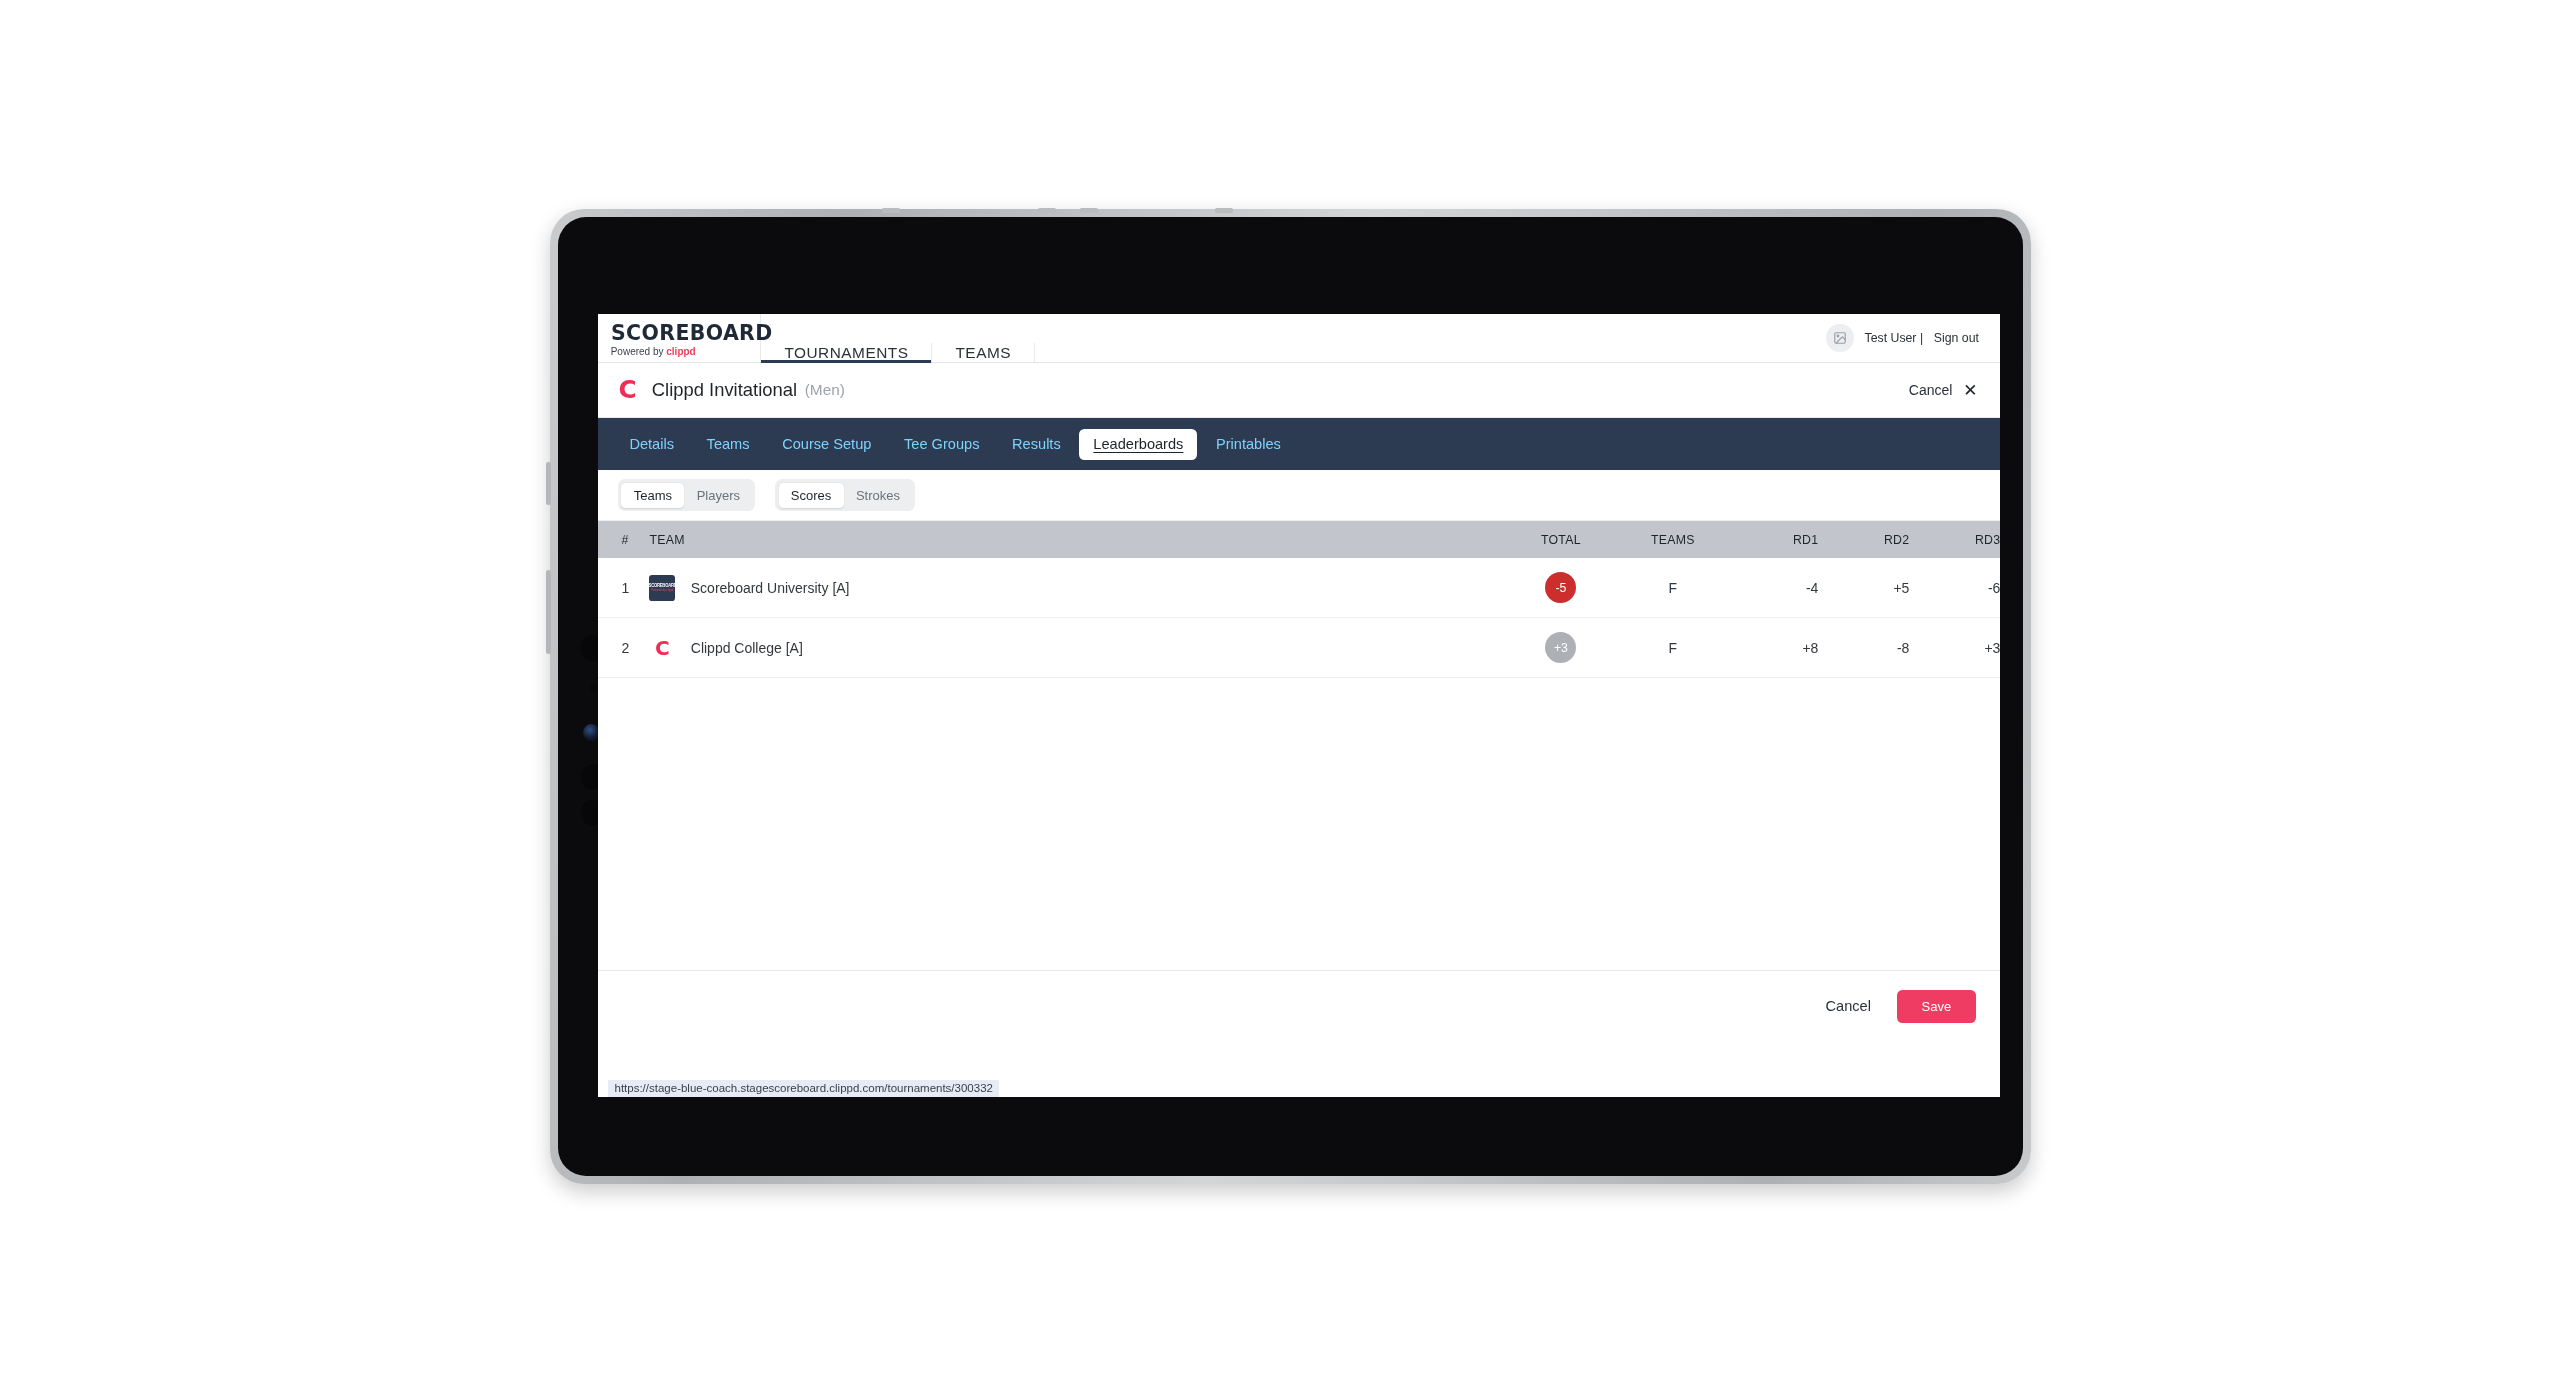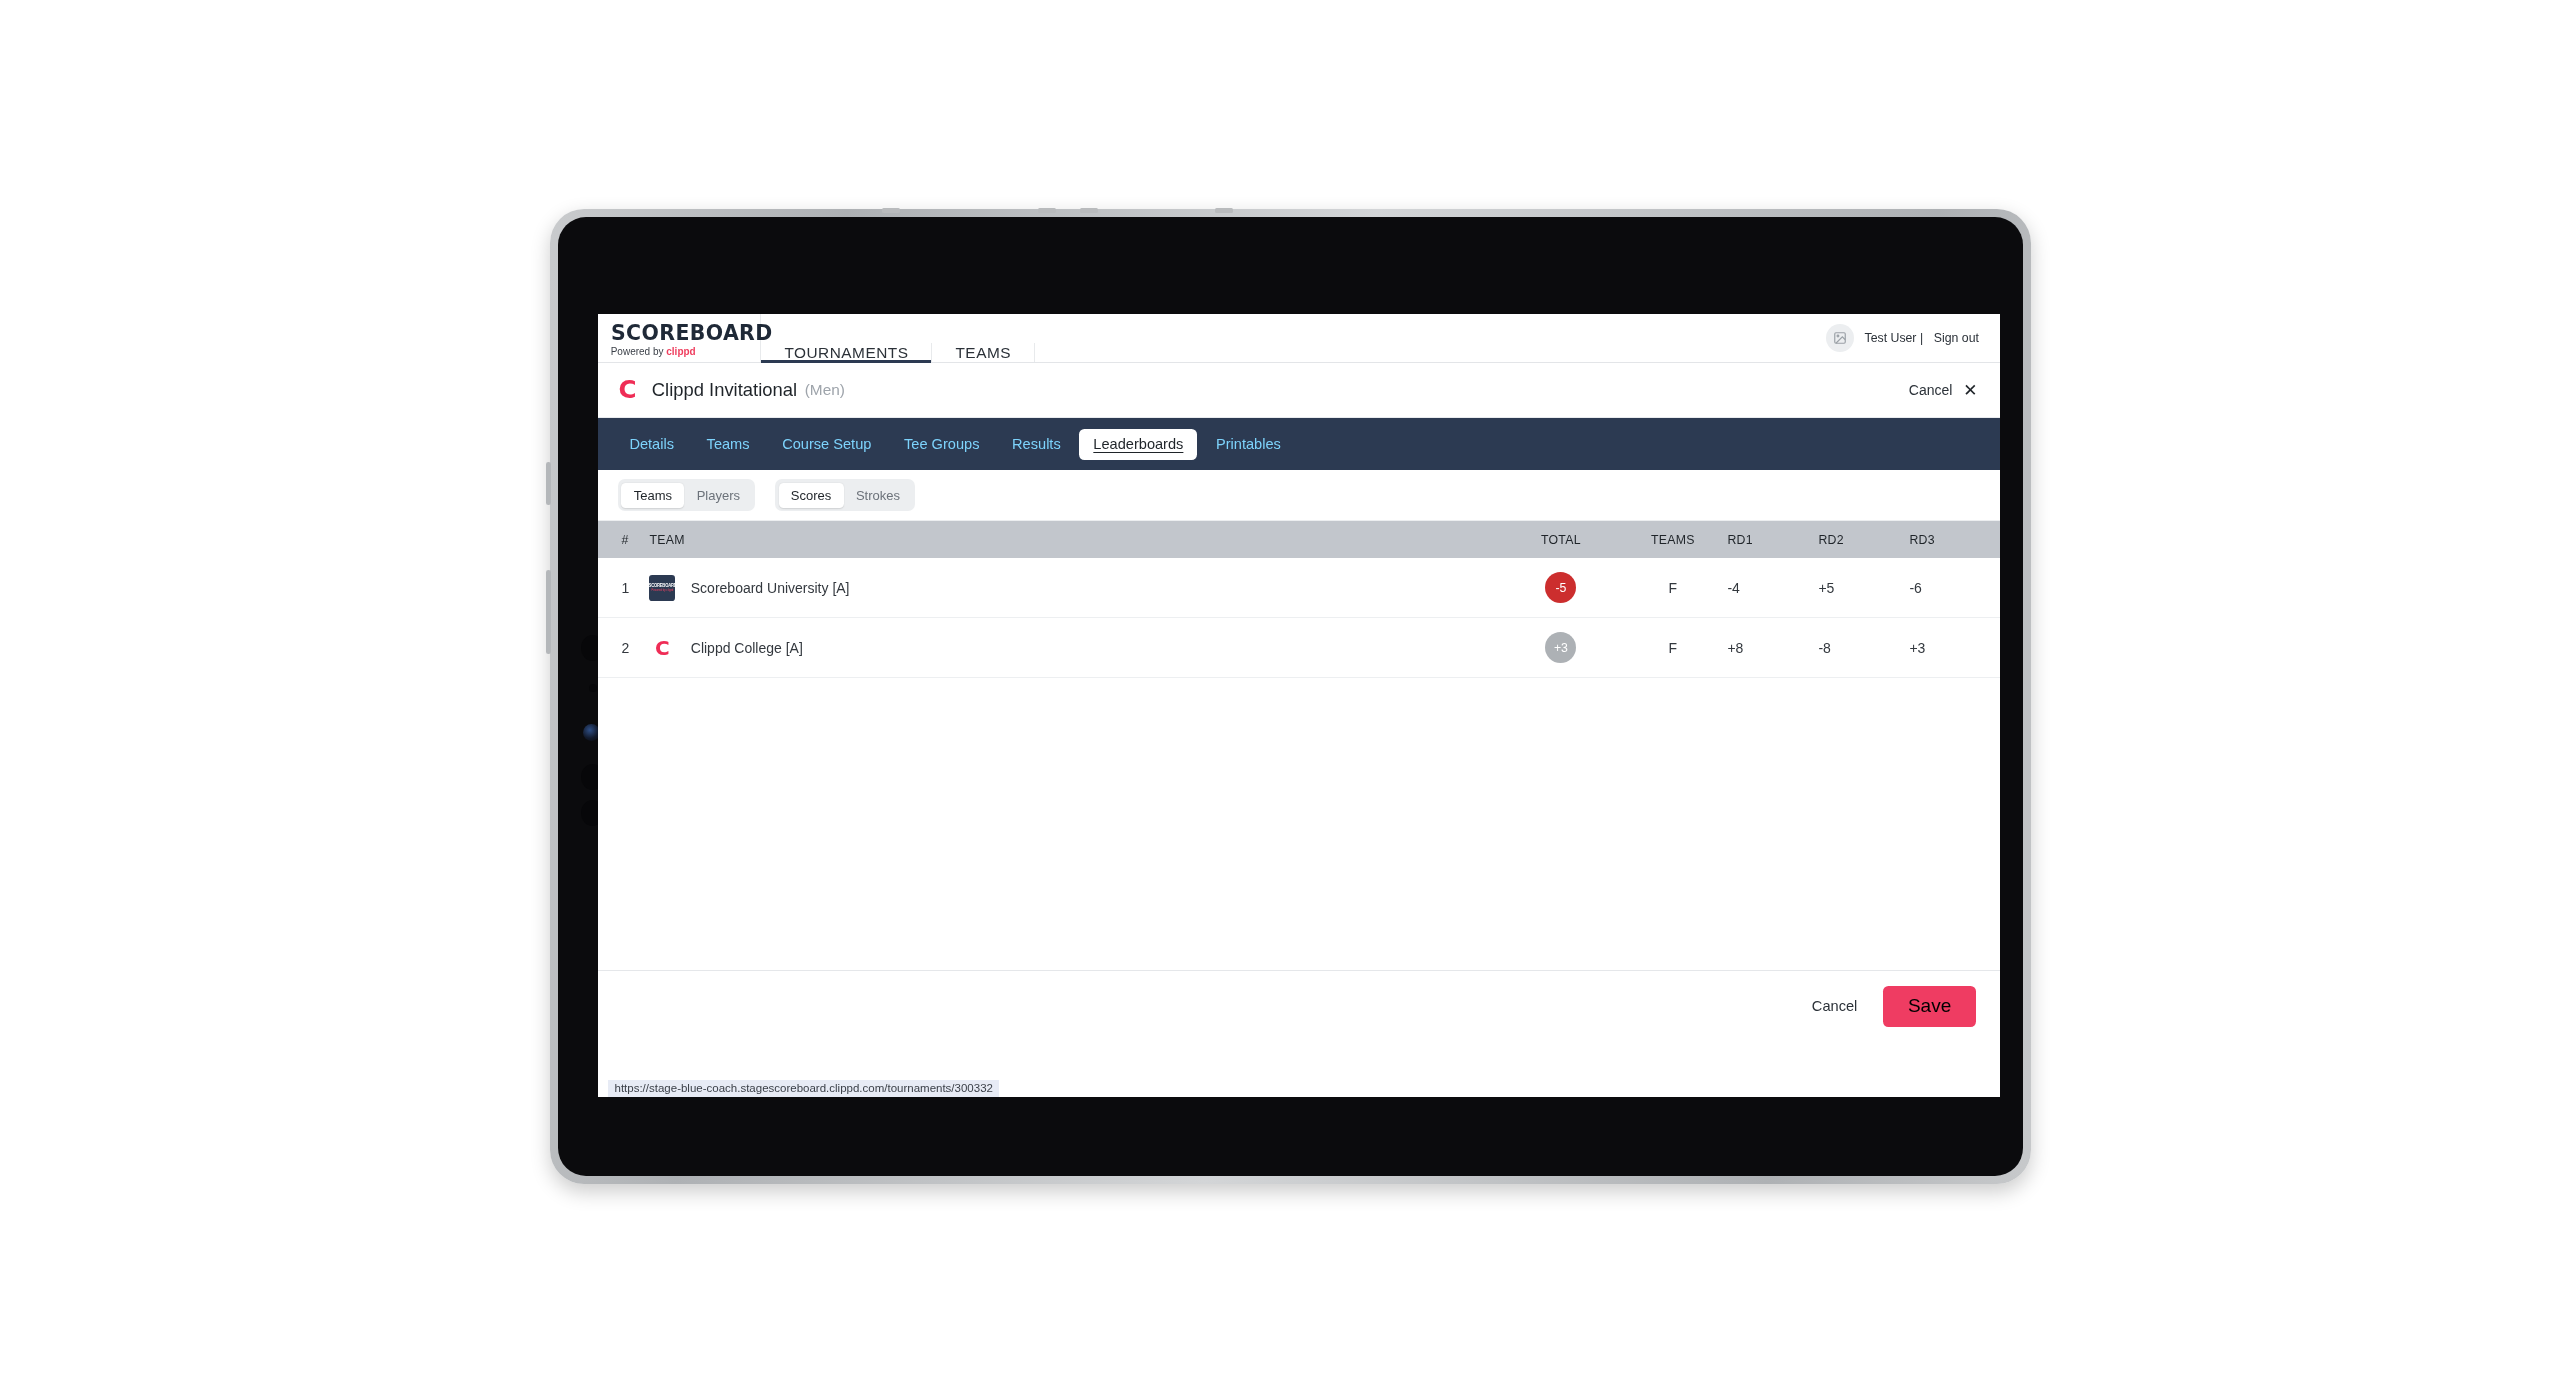--- a/index.html
+++ b/index.html
@@ -236,21 +236,21 @@
     display: flex; align-items: center;
     height: 60px;
     border-bottom: 0.8px solid #edeff1;
     font-size: 14px;
     color: #33383e;
   }
   .c-rank  { width: 51px; padding-left: 23px; }
   .c-team  { flex: 1; display: flex; align-items: center; gap: 15.4px; text-align: right; }
   .c-total { width: 115px; text-align: center; display: flex; justify-content: center; }
   .c-thru  { width: 109px; text-align: center; }
-  .c-rd    { width: 91px; text-align: left; }
+  .c-rd    { width: 91px; text-align: right; }
 
   .team-logo-sb {
     width: 26px; height: 26px; border-radius: 3.1px;
     background: #2c3a52;
     display: flex; flex-direction: column;
     align-items: center; justify-content: center;
     overflow: hidden;
   }
   .team-logo-sb .l1 {
     font-size: 4.6px; font-weight: bold; color: #ffffff;
@@ -280,22 +280,22 @@
     height: 71px;
     border-top: 0.8px solid #e5e7ea;
     display: flex; align-items: center; justify-content: flex-end;
     gap: 26px;
     padding-right: 24.6px;
     background: #fff;
   }
   #foot-cancel { font-size: 14.6px; color: #2b3138; }
   #foot-save {
     background: #ef3c62;
-    color: #000000;
-    font-size: 19px;
+    color: #ffffff;
+    font-size: 13px;
     padding: 9.2px 24.6px;
     border-radius: 5.4px;
     border: none;
     font-family: "Liberation Sans", sans-serif;
   }
 
   
   #statusbar {
     position: absolute;
     left: 10px; bottom: 0;

